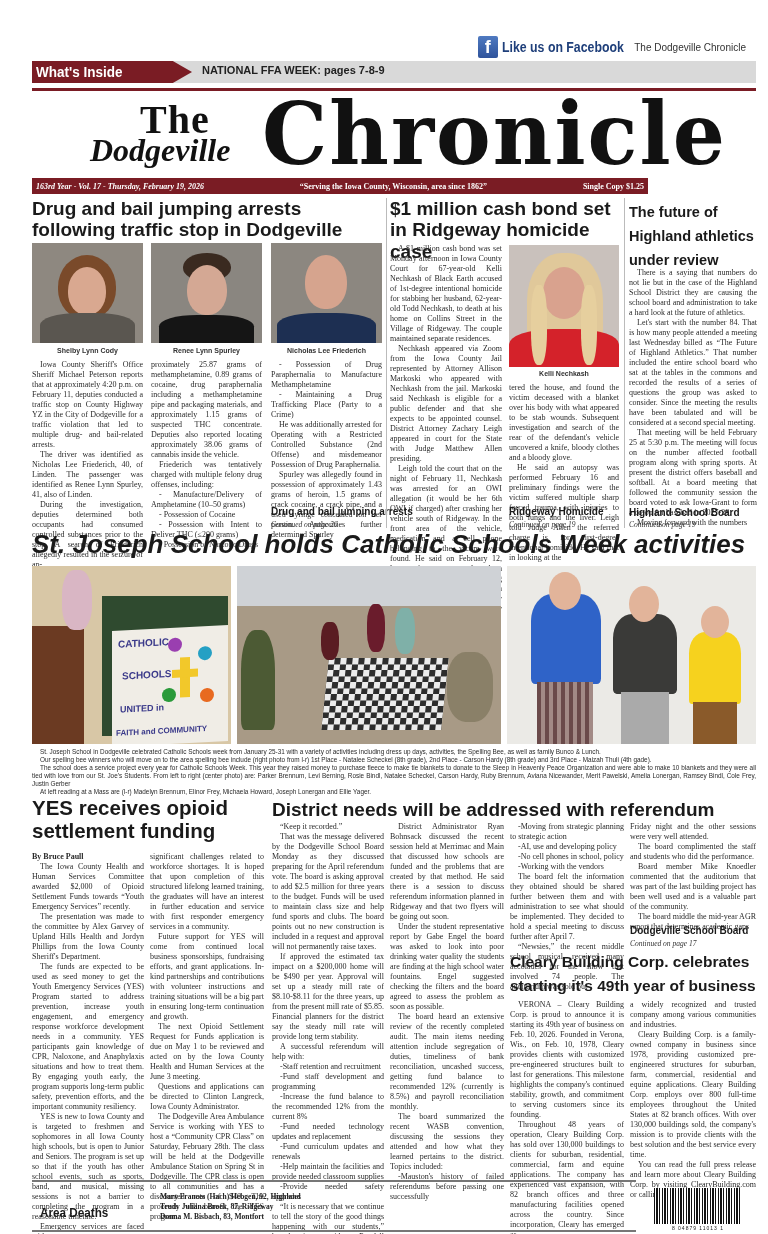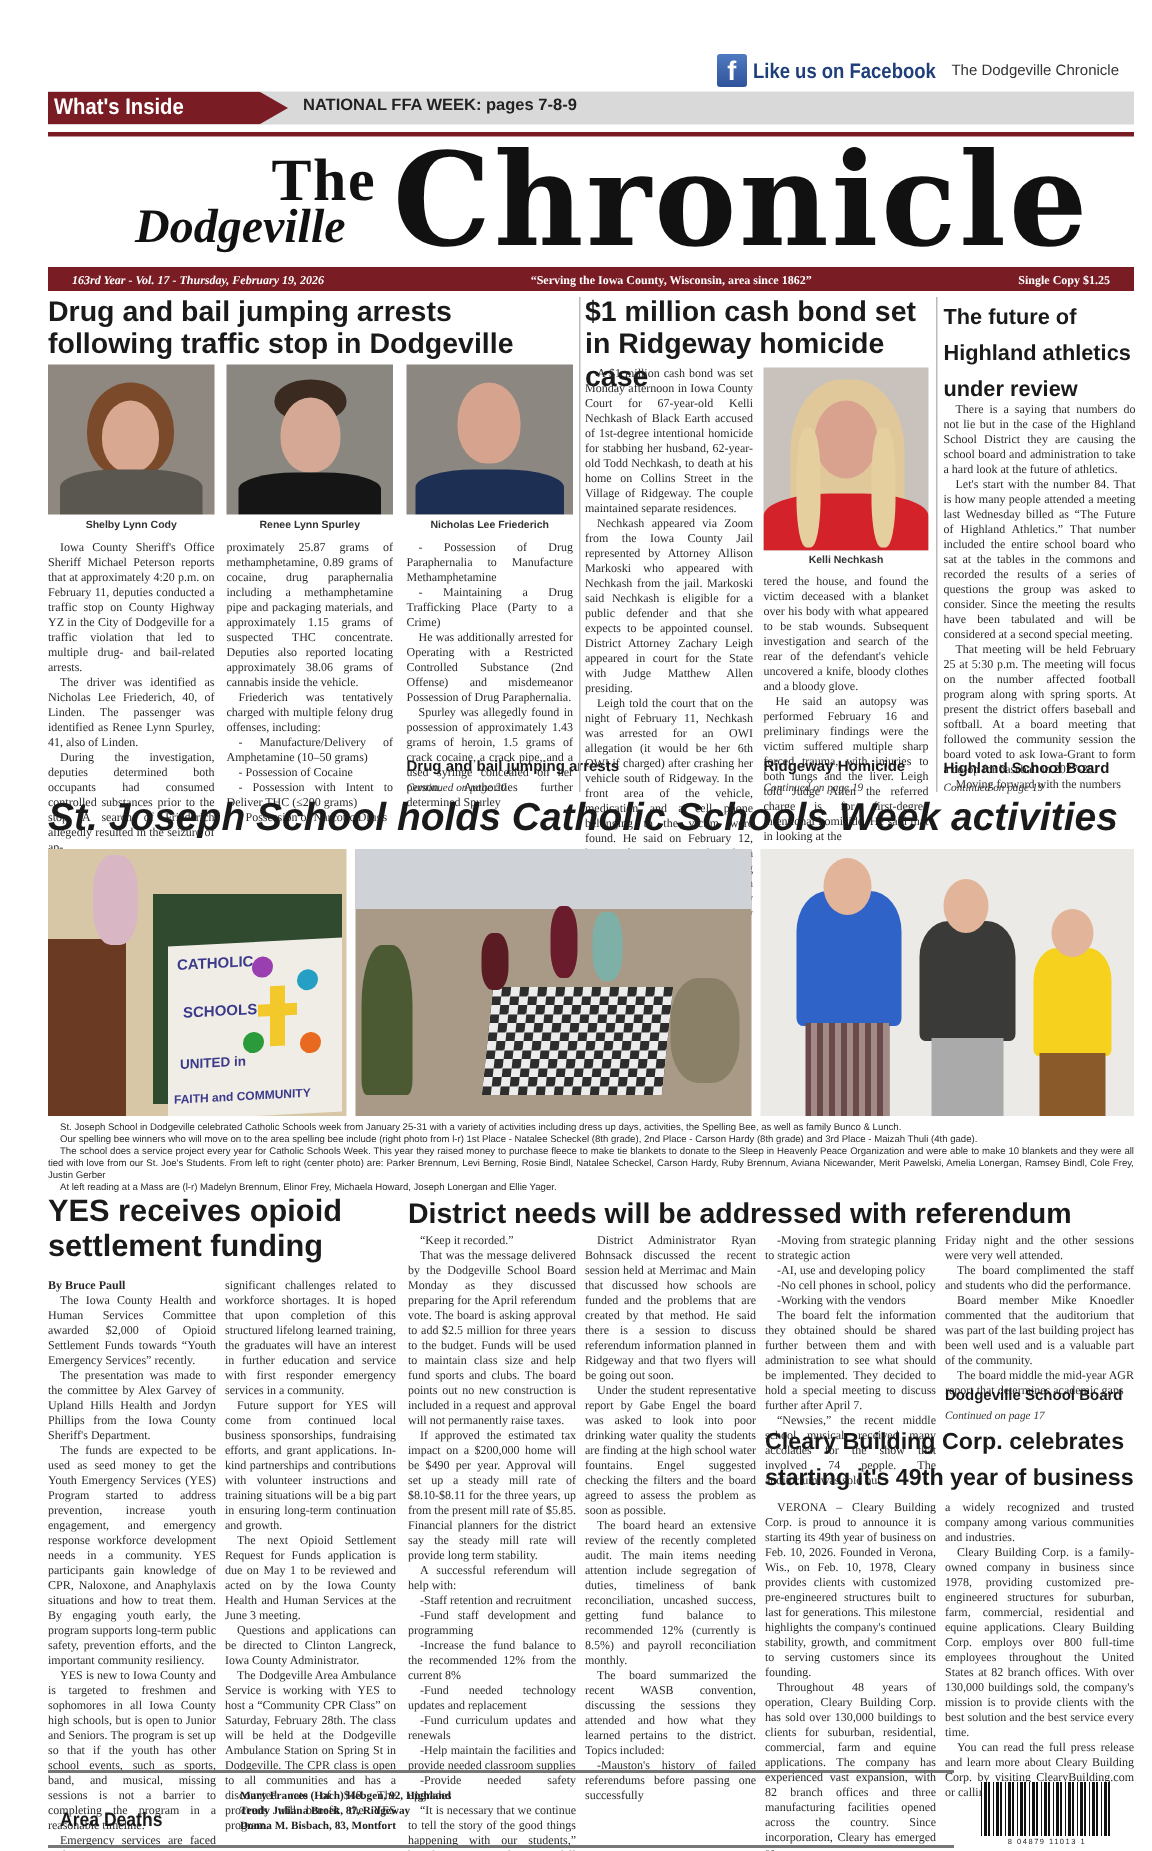--- a/index.html
+++ b/index.html
@@ -14,25 +14,25 @@
   .fb-name { font: 10px "Liberation Sans", sans-serif; color: #333; margin-left: -10px; }
 
   
   .inside-bar { position: absolute; top: 61px; left: 32px; width: 724px; height: 22px; background: #d9d9d9; }
   .inside-tag { position: absolute; top: 61px; left: 32px; height: 22px; width: 160px; background: #7a1c24; clip-path: polygon(0 0, 88% 0, 100% 50%, 88% 100%, 0 100%); color:#fff; font: bold 15px "Liberation Sans", sans-serif; padding: 2px 0 0 4px; }
   .inside-tag span { display:inline-block; transform: scaleX(0.9); transform-origin:left; }
   .inside-text { position: absolute; top: 64px; left: 202px; font: bold 11px "Liberation Sans", sans-serif; color: #222; }
   .rule-red { position: absolute; left: 32px; width: 724px; height: 3px; background: #7a1c24; }
 
   
-  .mast-the { position: absolute; top: 96px; left: 140px; font: bold 40px "Liberation Serif", serif; color: #111; letter-spacing: 1px; margin-left: 41px; }
+  .mast-the { position: absolute; top: 96px; left: 140px; font: bold 40px "Liberation Serif", serif; color: #111; letter-spacing: 1px; }
   .mast-dodge { position: absolute; top: 132px; left: 90px; font: bold 32px "Liberation Serif", serif; color: #111; font-style: italic; }
   .mast-chron { position: absolute; top: 86px; left: 262px; font: bold 82px "DejaVu Serif", serif; color: #111; letter-spacing: 2px; transform: scaleY(1.05); }
 
-  .dateline { position: absolute; top: 178px; left: 32px; width: 724px; height: 16px; background: #7a1c24; color: #fff; font: 8px "Liberation Serif", serif; display:flex; align-items:center; justify-content: space-between; padding: 0 16px; }
+  .dateline { position: absolute; top: 178px; left: 32px; width: 616px; height: 16px; background: #7a1c24; color: #fff; font: 8px "Liberation Serif", serif; display:flex; align-items:center; justify-content: space-between; padding: 0 4px; }
   .dateline .l { font-style: italic; font-weight: bold; }
   .dateline .c, .dateline .r { font-weight: bold; }
 
   h2.hl { position: absolute; font-family: "Liberation Sans", sans-serif; font-weight: bold; color: #1a1a1a; line-height: 1.12; }
   .body { position: absolute; font: 8px/10px "Liberation Serif", serif; text-align: justify; color: #2a2a2a; }
   .body p { text-indent: 8px; }
   .cap { position: absolute; font: bold 7px "Liberation Sans", sans-serif; text-align:center; color:#333; }
   .jump { position: absolute; font: bold 10px "Liberation Sans", sans-serif; color:#1a1a1a; }
   .jump-sub { position: absolute; font: italic 7.5px "Liberation Serif", serif; color:#333; }
 

